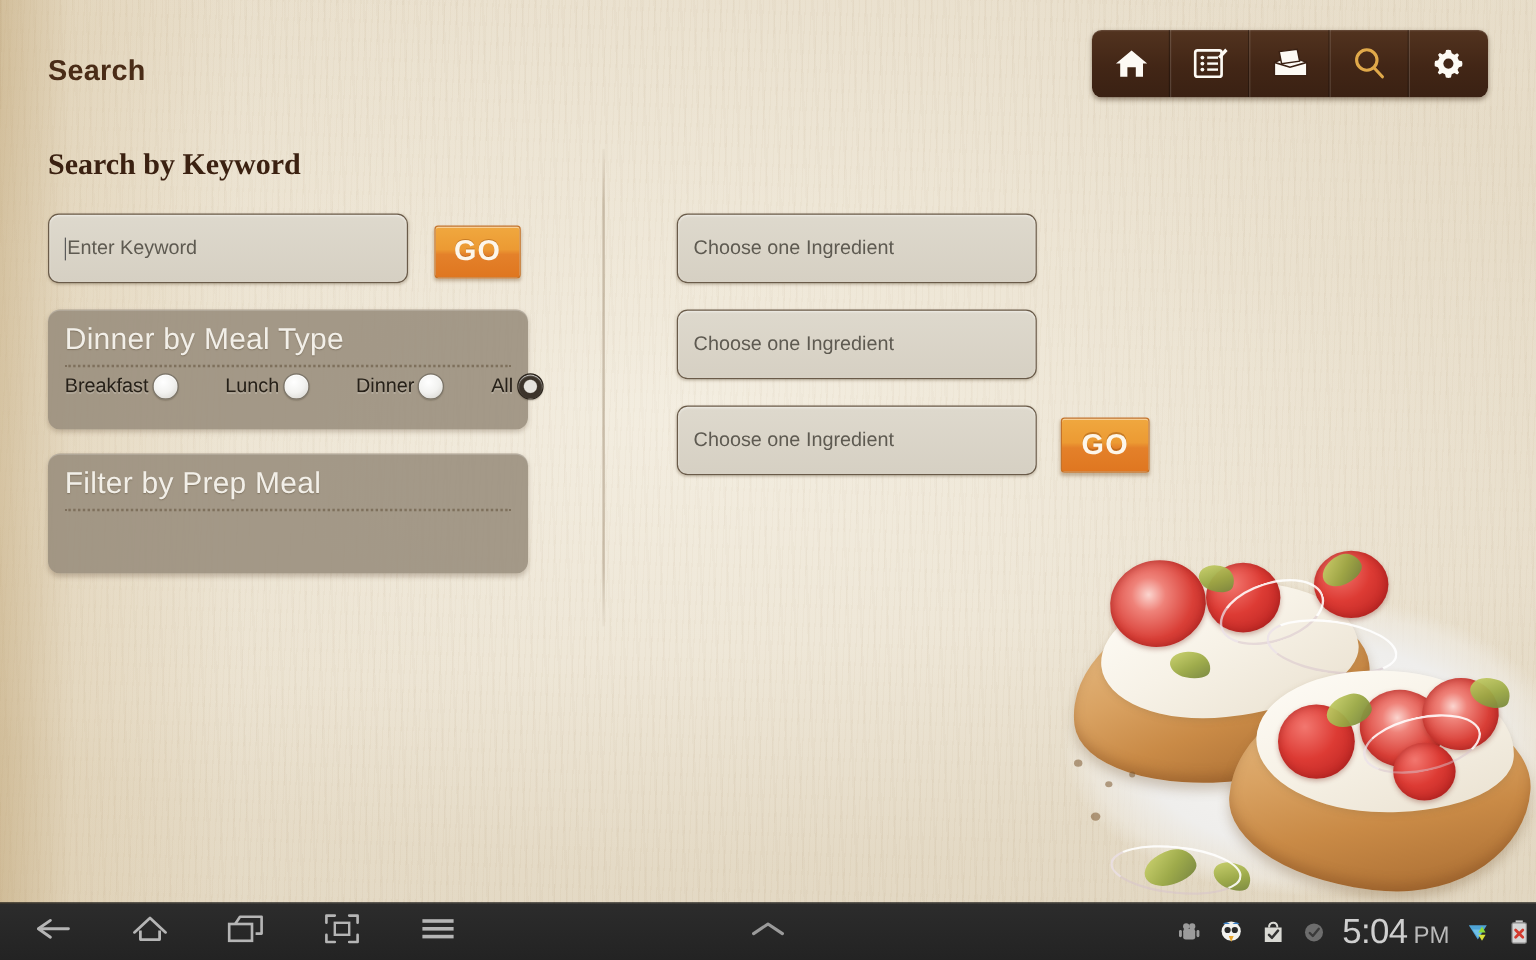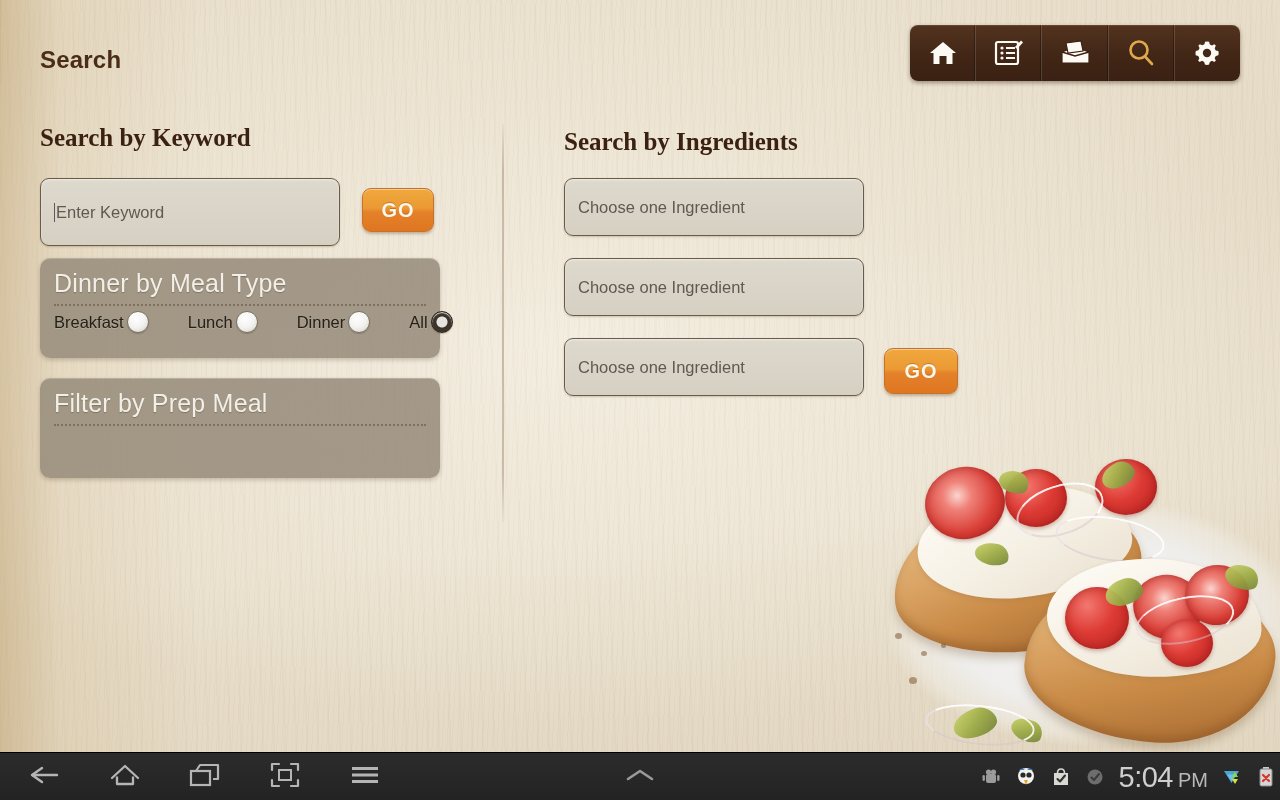--- a/index.html
+++ b/index.html
@@ -100,37 +100,37 @@
     position: absolute;
     background: linear-gradient(180deg, #ded9cd 0%, #d6d0c3 100%);
     border: 1px solid #6a5b49;
     border-radius: 9px;
     box-shadow: inset 0 1px 2px rgba(255,255,255,0.55), 0 1px 2px rgba(90,70,45,0.25);
     display: flex; align-items: center;
     padding-left: 13px;
     color: #5e5a51;
     font-size: 16.5px;
   }
-  #kw-input { left: 40px; top: 178px; width: 300px; height: 68px; }
+  #kw-input { left: 40px; top: 178px; width: 300px; height: 58px; }
   #kw-input .caret {
     width: 1px; height: 19px; background: #5a5a5a; margin-right: 1px;
   }
   #ing-1 { left: 564px; top: 178px; width: 300px; height: 58px; }
   #ing-2 { left: 564px; top: 258px; width: 300px; height: 58px; }
   #ing-3 { left: 564px; top: 338px; width: 300px; height: 58px; }
 
   
   .go-btn {
     position: absolute;
-    border-radius: 9px;
+    border-radius: 3px;
     border: 1px solid #c4732a;
     background: linear-gradient(180deg, #f0a83f 0%, #ec9a33 45%, #e4812a 55%, #df7620 100%);
     box-shadow: inset 0 1px 0 rgba(255,255,255,0.45), 0 2px 3px rgba(110,70,25,0.35);
     color: #fdf6ea;
-    font-size: 20px; font-weight: bold;
+    font-size: 24px; font-weight: bold;
     display: flex; align-items: center; justify-content: center;
     letter-spacing: 1px;
     text-shadow: 0 -1px 0 rgba(150,80,15,0.45);
   }
   #go-keyword { left: 362px; top: 188px; width: 72px; height: 44px; }
   #go-ingredients { left: 884px; top: 348px; width: 74px; height: 46px; }
 
   
   .filter-panel {
     position: absolute;
@@ -347,21 +347,20 @@
         <span class="radio checked"></span>
       </div>
     </div>
   </div>
 
   <div id="prep-panel" class="filter-panel">
     <div class="filter-title">Filter by Prep Meal</div>
     <div class="dotted"></div>
   </div>
 
-  <div id="ing-head" class="col-head">Search by Ingredients</div>
 
   <div id="ing-1" class="field">
     <span>Choose one Ingredient</span>
   </div>
   <div id="ing-2" class="field">
     <span>Choose one Ingredient</span>
   </div>
   <div id="ing-3" class="field">
     <span>Choose one Ingredient</span>
   </div>

